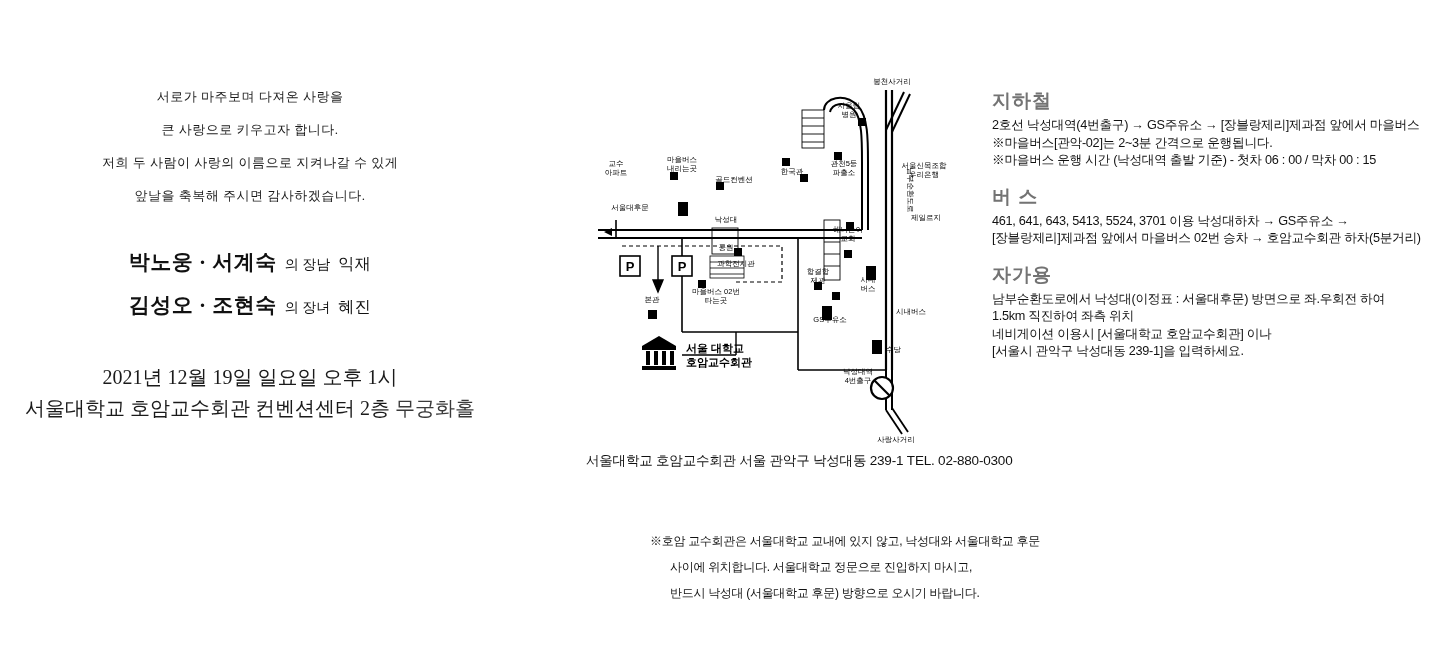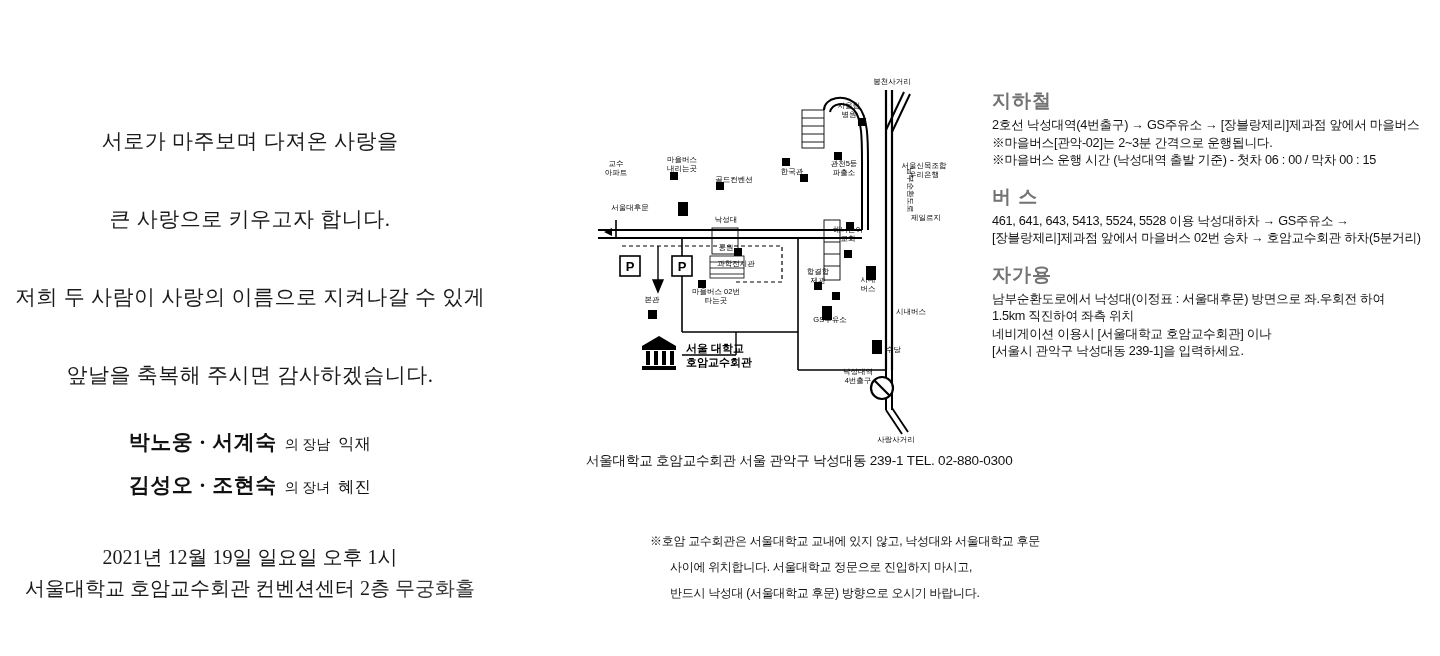--- a/index.html
+++ b/index.html
@@ -24,26 +24,25 @@
   
   .invitation {
     position: absolute;
     left: 0px;
     top: 80px;
     width: 500px;
     text-align: center;
   }
   .invitation .greeting-line {
     font-family: "Liberation Serif", serif;
-    font-size: 21px;
+    font-size: 13px;
     line-height: 33px;
     color: #1a1a1a;
     letter-spacing: 0.5px;
     white-space: nowrap;
-    margin-top: 45px;
   }
   .names-block {
     margin-top: 30px;
   }
   .name-row {
     font-family: "Liberation Serif", serif;
     font-size: 20px;
     line-height: 40px;
     color: #111111;
     white-space: nowrap;
@@ -361,21 +360,21 @@
 
     <div class="dir-section">
       <div class="dir-title">지하철</div>
       <div class="dir-line">2호선 낙성대역(4번출구) → GS주유소 → [장블랑제리]제과점 앞에서 마을버스</div>
       <div class="dir-line">※마을버스[관악-02]는 2~3분 간격으로 운행됩니다.</div>
       <div class="dir-line">※마을버스 운행 시간 (낙성대역 출발 기준) - 첫차 06 : 00 / 막차 00 : 15</div>
     </div>
 
     <div class="dir-section">
       <div class="dir-title">버  스</div>
-      <div class="dir-line">461, 641, 643, 5413, 5524, 5528 이용 낙성대하차 → GS주유소 →</div>
+      <div class="dir-line">461, 641, 643, 5413, 5524, 3701 이용 낙성대하차 → GS주유소 →</div>
       <div class="dir-line">[장블랑제리]제과점 앞에서 마을버스 02번 승차 → 호암교수회관 하차(5분거리)</div>
     </div>
 
     <div class="dir-section">
       <div class="dir-title">자가용</div>
       <div class="dir-line">남부순환도로에서 낙성대(이정표 : 서울대후문) 방면으로 좌.우회전 하여</div>
       <div class="dir-line">1.5km 직진하여 좌측 위치</div>
       <div class="dir-line">네비게이션 이용시 [서울대학교 호암교수회관] 이나</div>
       <div class="dir-line">[서울시 관악구 낙성대동 239-1]을 입력하세요.</div>
     </div>

